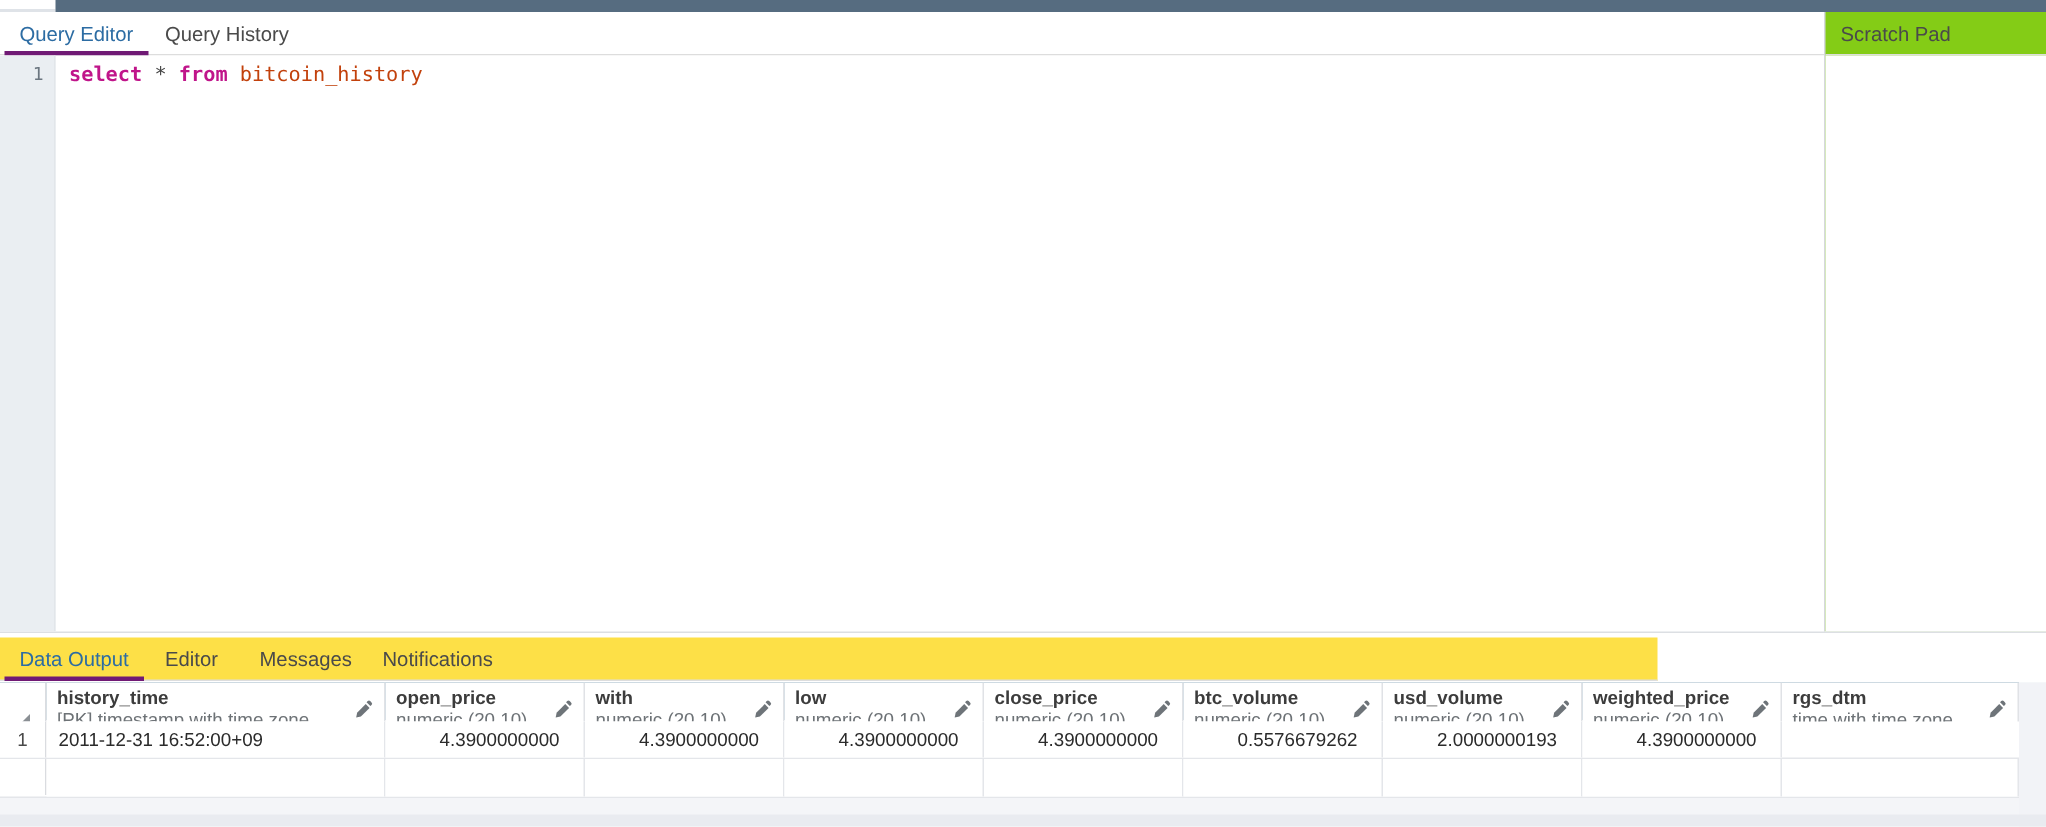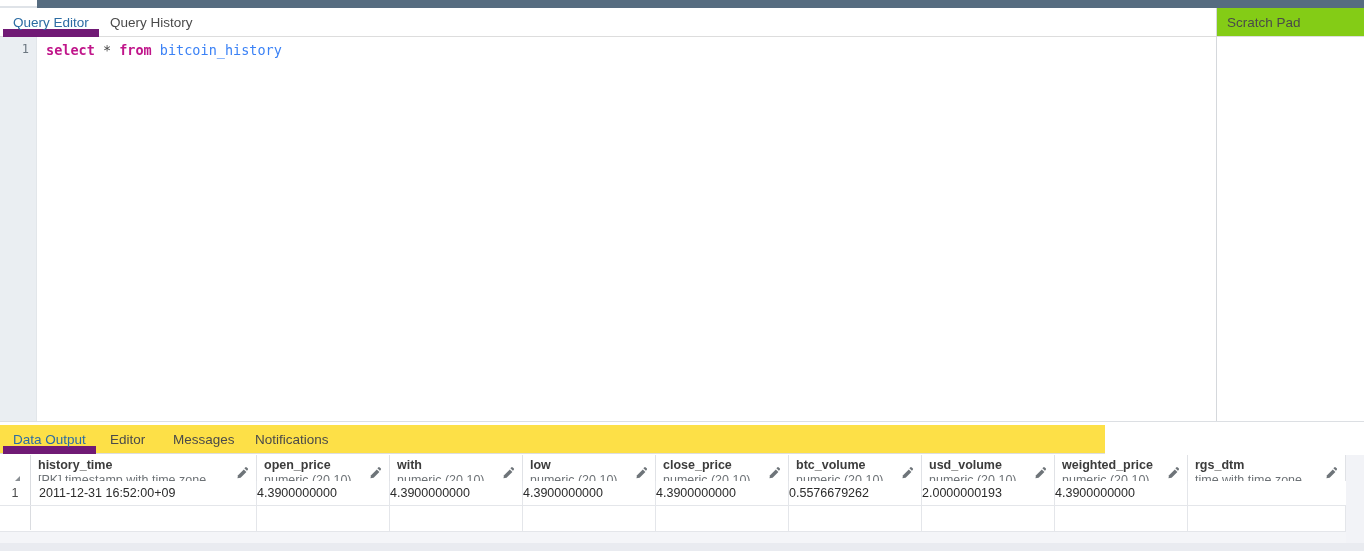--- a/index.html
+++ b/index.html
@@ -53,21 +53,21 @@
     line-height: 30px;
     font-size: 13.5px;
     color: #4a4a4a;
     padding: 0 10px;
     box-sizing: border-box;
     cursor: default;
     white-space: nowrap;
   }
   .tab.active {
     color: #2c6ca3;
-    border-bottom: 8px solid #701a75;
+    border-bottom: 3px solid #701a75;
   }
   #tab-query-editor { left: 3px; }
   #tab-query-history { left: 100px; }
 
   
   .scratchpad {
     position: absolute;
     top: 8px; left: 1216px;
     width: 148px; height: 413px;
     background: #84cc16;
@@ -121,21 +121,21 @@
     position: absolute;
     top: 5px; left: 46px;
     font-family: "DejaVu Sans Mono", monospace;
     font-size: 13.5px;
     line-height: 17px;
     color: #222222;
     white-space: pre;
   }
   .kw { color: #c0158a; font-weight: bold; }
   .op { color: #444444; }
-  .ident { color: #3b82f6; }
+  .ident { color: #c2410c; }
 
   
   .splitter {
     position: absolute;
     top: 421px; left: 0;
     width: 1364px; height: 4px;
     background: #ffffff;
     border-top: 1px solid #dcdfe3;
   }
 
@@ -236,21 +236,21 @@
     height: 24px;
     line-height: 25px;
     font-size: 12.5px;
     color: #2b2b2b;
     border-right: 1px solid #e4e6ea;
     box-sizing: border-box;
     overflow: hidden;
     white-space: nowrap;
     background: #ffffff;
   }
-  .dcell.num { padding-right: 0; }
+  .dcell.num { text-align: right; padding-right: 16px; }
   .dcell.txt { text-align: left;  padding-left: 8px; }
   .rowidx {
     position: absolute;
     top: 0; left: 0;
     width: 31px; height: 24px;
     line-height: 25px;
     text-align: center;
     font-size: 12.5px;
     color: #4a4a4a;
     border-right: 1px solid #dadce0;

